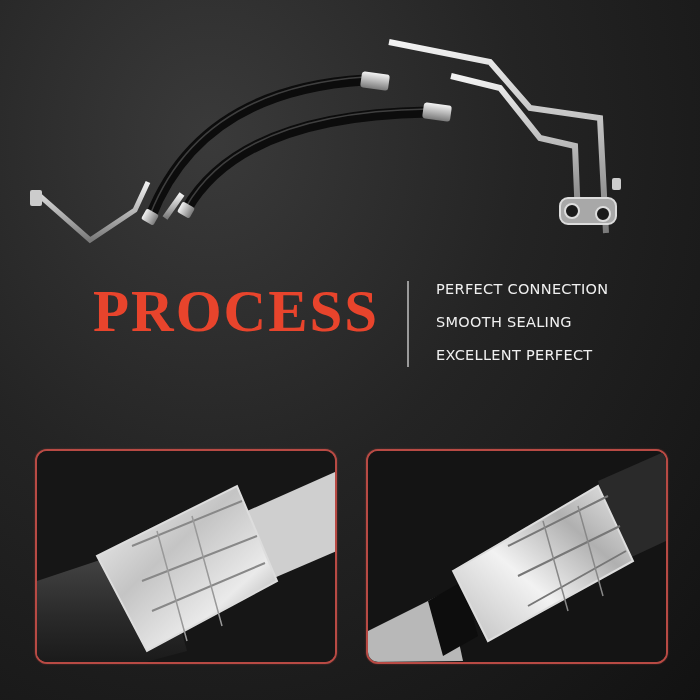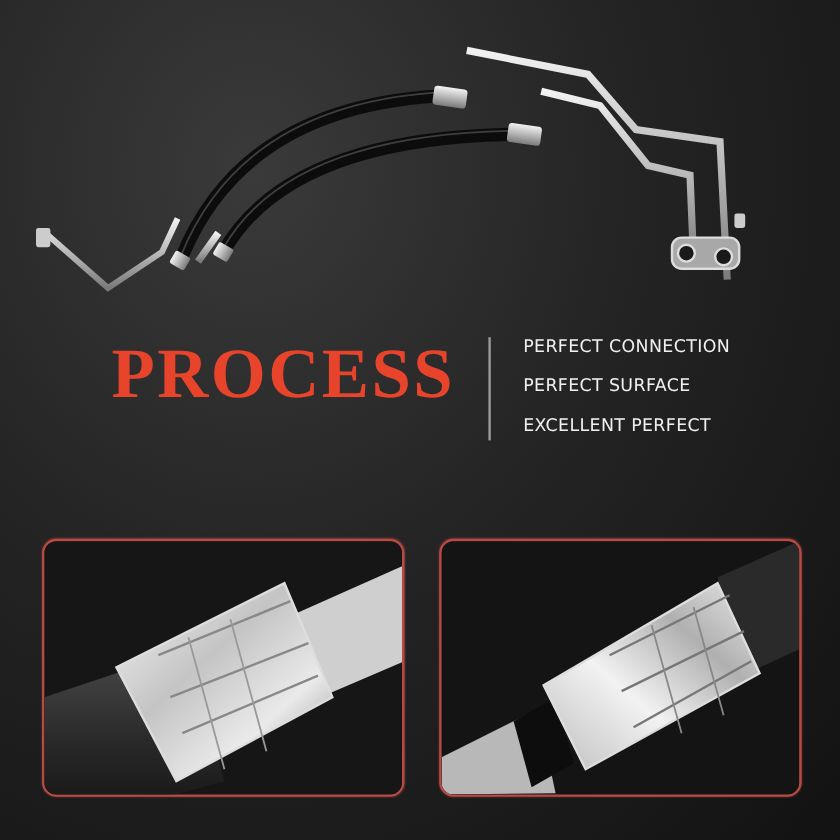--- a/index.html
+++ b/index.html
@@ -64,21 +64,21 @@
 </div>
 
 <div class="headline">
   <div class="line2">PROCESS</div>
 </div>
 
 <div class="divider"></div>
 
 <div class="features">
   <div class="feature">PERFECT CONNECTION</div>
-  <div class="feature">PERFECT SURFACE</div>
+  <div class="feature">SMOOTH SEALING</div>
   <div class="feature">EXCELLENT PERFECT</div>
 </div>
 
 <div class="panel left">
   <svg viewBox="0 0 298 211">
     <defs>
       <linearGradient id="chromeL" x1="0" y1="0" x2="1" y2="1">
         <stop offset="0" stop-color="#f5f5f5"></stop>
         <stop offset="0.4" stop-color="#c4c4c4"></stop>
         <stop offset="0.7" stop-color="#eaeaea"></stop>

